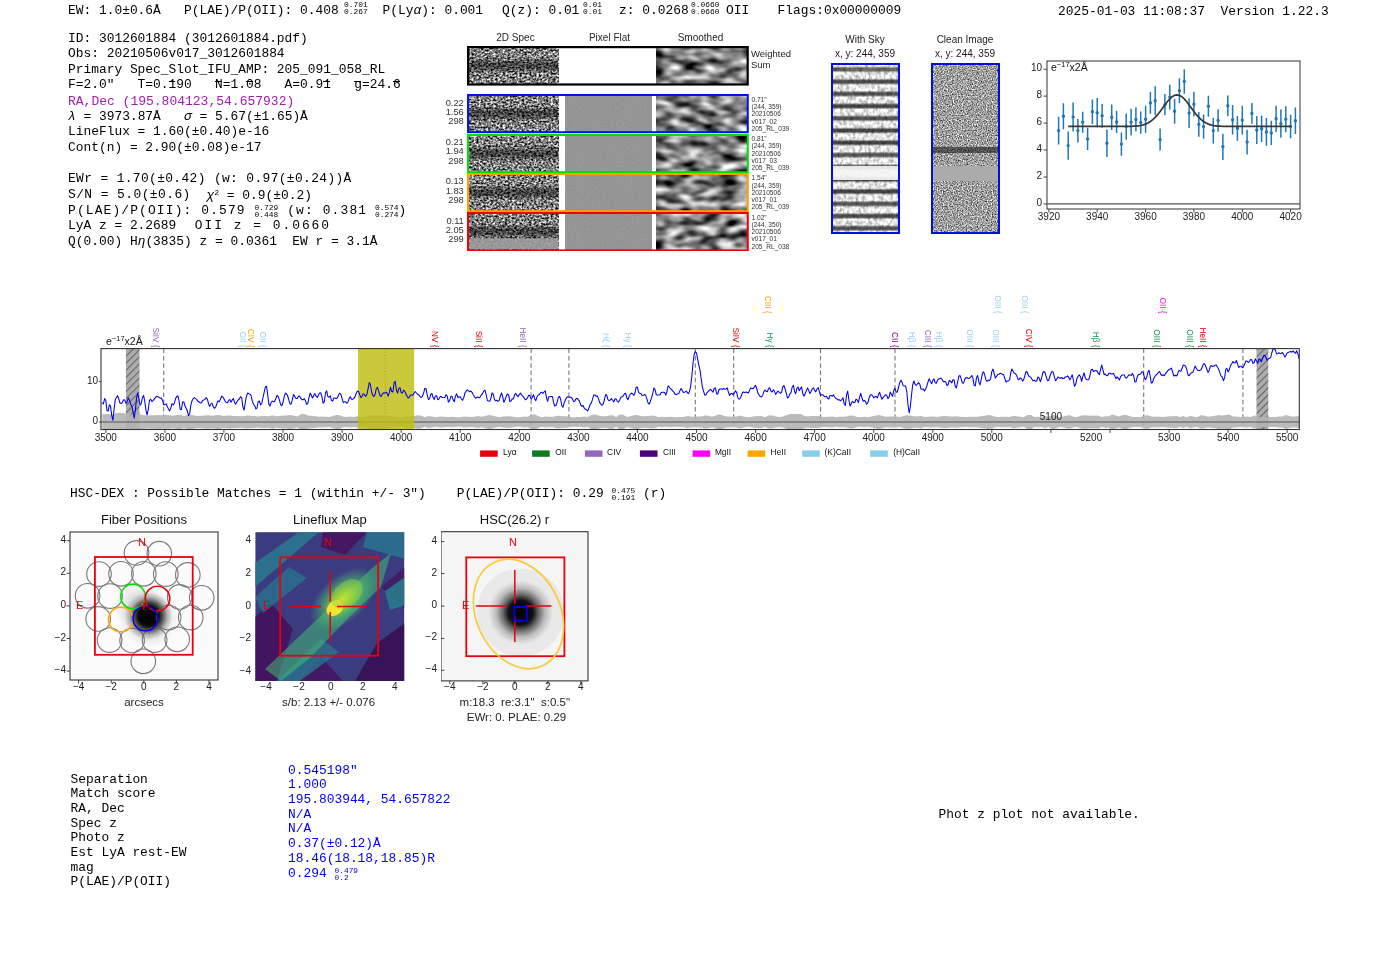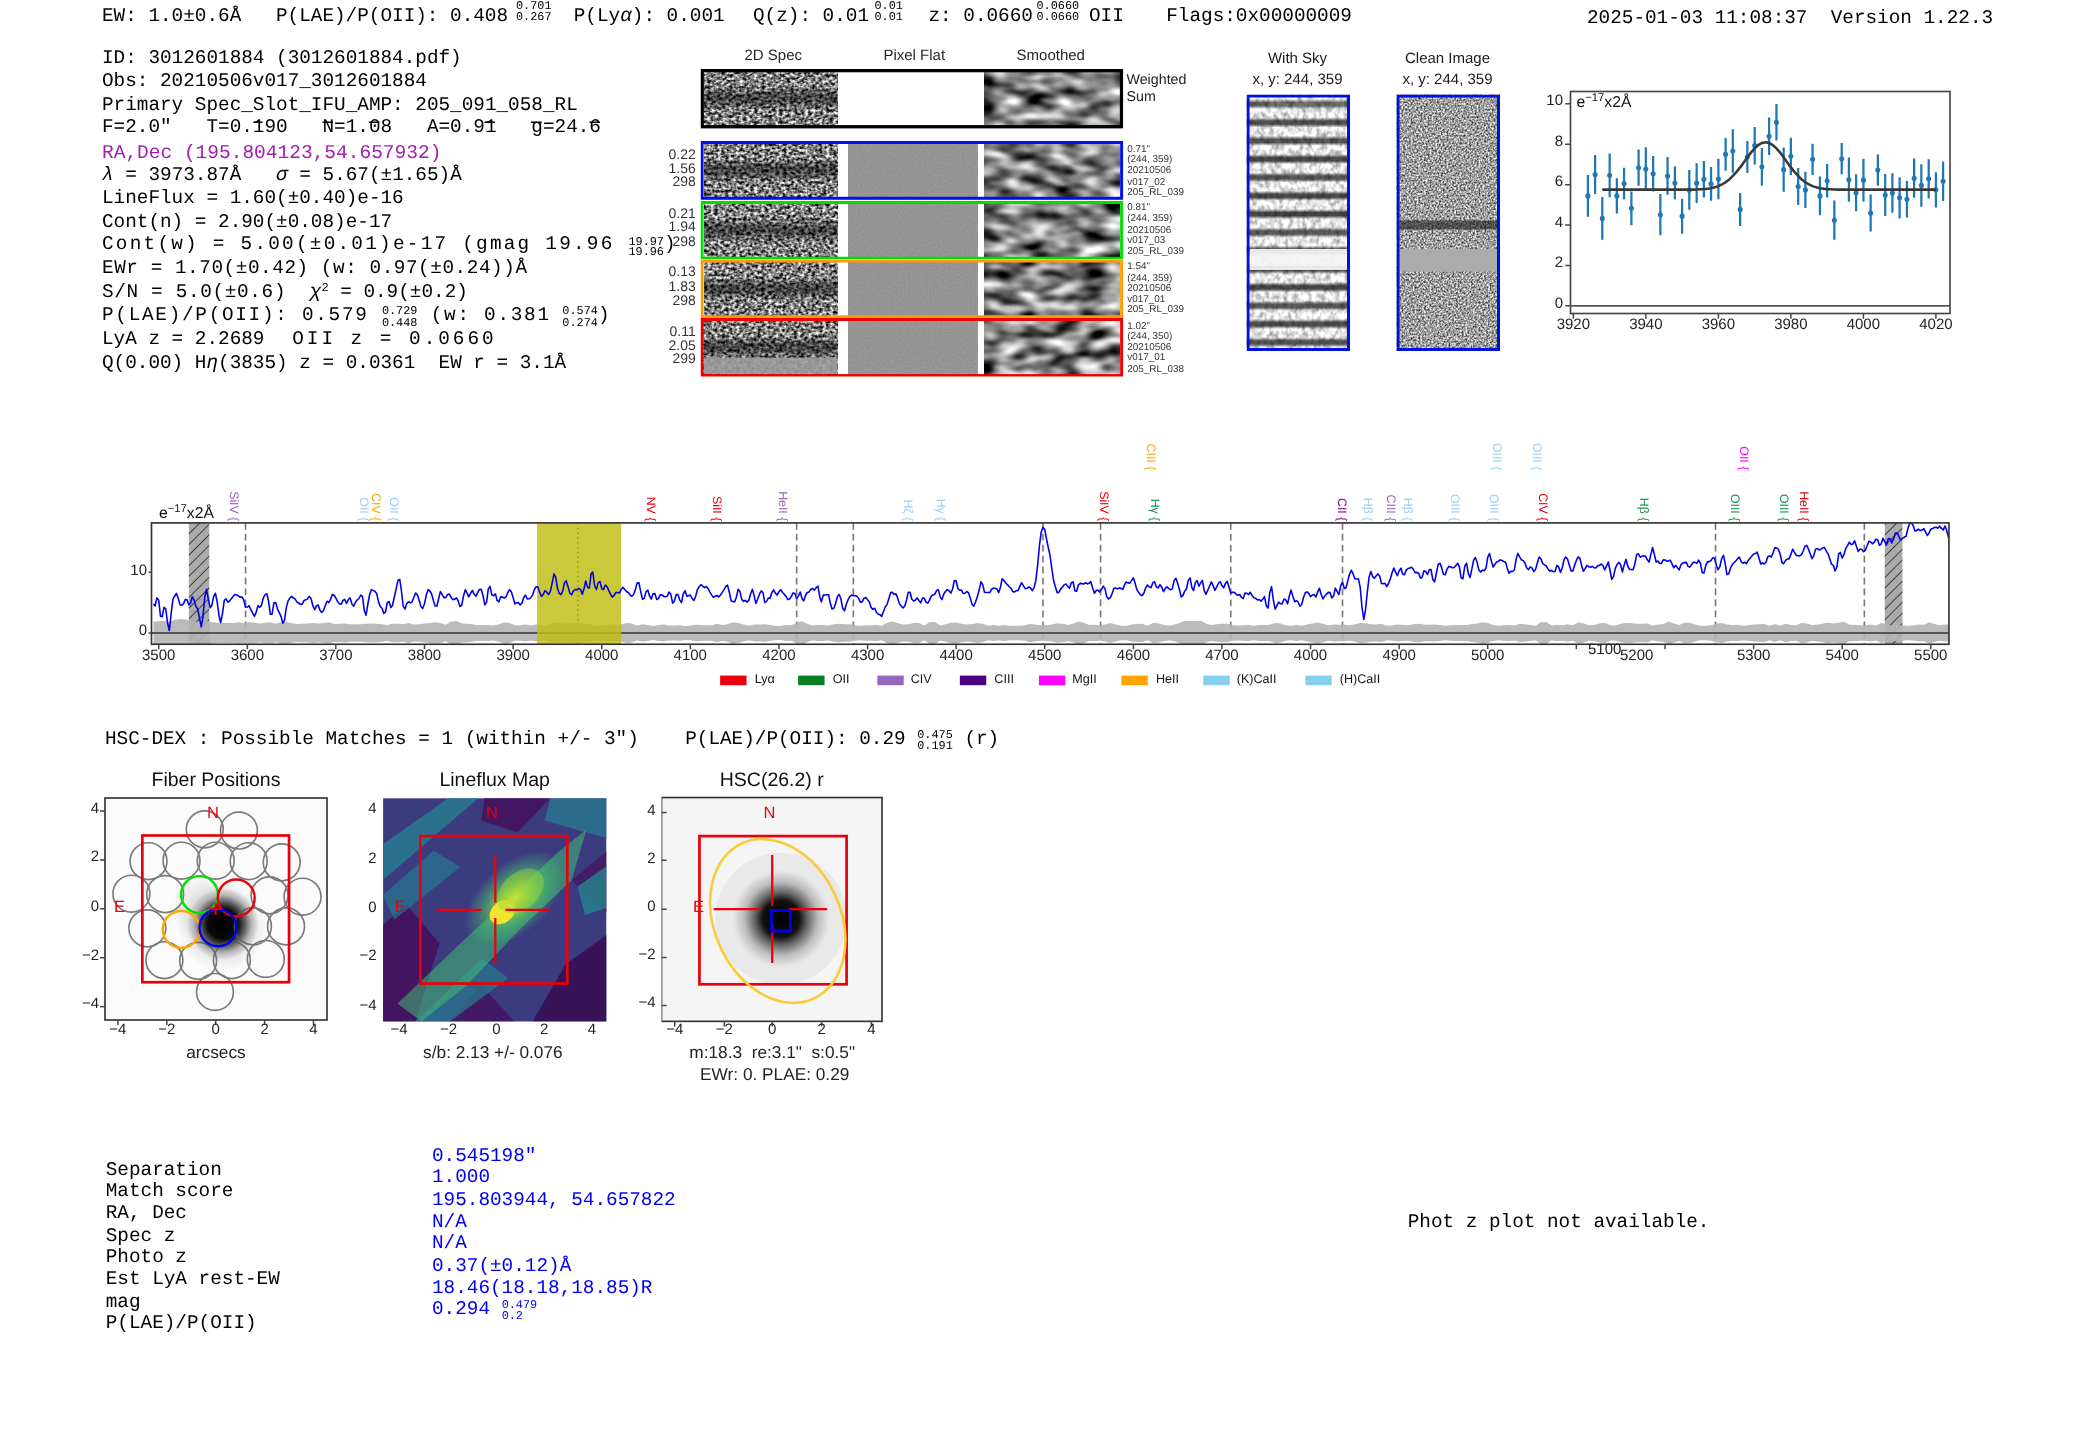--- a/index.html
+++ b/index.html
@@ -9,34 +9,33 @@
 .ov{position:absolute;height:1px;background:#000}
 svg{position:absolute;display:block}
 </style></head><body>
 <div id="pg">
 <div class="m" style="left:68px;top:5.2px;font-size:12.9px;color:#000;">EW: 1.0±0.6Å</div>
     <div class="m" style="left:184px;top:5.2px;font-size:12.9px;color:#000;">P(LAE)/P(OII): 0.408</div>
     <div class="m" style="left:344px;top:0.7000000000000002px;font-size:8px;color:#000;"><span class="stk">0.701<br>0.267</span></div>
     <div class="m" style="left:382.5px;top:5.2px;font-size:12.9px;color:#000;">P(Ly<i>α</i>): 0.001</div>
     <div class="m" style="left:502px;top:5.2px;font-size:12.9px;color:#000;">Q(z): 0.01</div>
     <div class="m" style="left:583px;top:0.7000000000000002px;font-size:8px;color:#000;text-decoration:underline;"><span class="stk">0.01<br>0.01</span></div>
-    <div class="m" style="left:619px;top:5.2px;font-size:12.9px;color:#000;">z: 0.0660</div>
+    <div class="m" style="left:619px;top:5.2px;font-size:12.9px;color:#000;">z: 0.0268</div>
     <div class="m" style="left:691px;top:0.7000000000000002px;font-size:8px;color:#000;"><span class="stk">0.0660<br>0.0660</span></div>
     <div class="m" style="left:726px;top:5.2px;font-size:12.9px;color:#000;">OII</div>
     <div class="m" style="left:777.5px;top:5.2px;font-size:12.9px;color:#000;">Flags:0x00000009</div>
     <div class="m" style="left:1058px;top:6.3px;font-size:12.9px;color:#000;">2025-01-03 11:08:37  Version 1.22.3</div>
     <div class="m" style="left:68px;top:32.5px;font-size:12.9px;color:#000;">ID: 3012601884 (3012601884.pdf)</div>
     <div class="m" style="left:68px;top:48.12px;font-size:12.9px;color:#000;">Obs: 20210506v017_3012601884</div>
     <div class="m" style="left:68px;top:63.739999999999995px;font-size:12.9px;color:#000;">Primary Spec_Slot_IFU_AMP: 205_091_058_RL</div>
     <div class="m" style="left:68px;top:79.36px;font-size:12.9px;color:#000;">F=2.0"   T=0.190   N=1.08   A=0.91   g=24.6</div>
     <div class="m" style="left:68px;top:94.97999999999999px;font-size:13px;color:#a21caf;">RA,Dec (195.804123,54.657932)</div>
     <div class="m" style="left:68px;top:110.6px;font-size:12.9px;color:#000;"><i>λ</i> = 3973.87Å   <i>σ</i> = 5.67(±1.65)Å</div>
     <div class="m" style="left:68px;top:126.22px;font-size:12.9px;color:#000;">LineFlux = 1.60(±0.40)e-16</div>
     <div class="m" style="left:68px;top:141.83999999999997px;font-size:12.9px;color:#000;">Cont(n) = 2.90(±0.08)e-17</div>
-    <div class="m" style="left:68px;top:157.45999999999998px;font-size:12.9px;color:#000;"><span style="letter-spacing:1.5px">Cont(w) = 5.00(±0.01)e-17 (gmag 19.96 </span><span class="stk">19.97<br>19.96</span>)</div>
     <div class="m" style="left:68px;top:173.07999999999998px;font-size:12.9px;color:#000;"><span style="letter-spacing:0.37px">EWr = 1.70(±0.42) (w: 0.97(±0.24))Å</span></div>
     <div class="m" style="left:68px;top:188.7px;font-size:12.9px;color:#000;"><span style="letter-spacing:0.45px">S/N = 5.0(±0.6)</span><span style="position:absolute;left:138.5px"><i>χ</i><span style="font-size:8px;vertical-align:4px">2</span> = 0.9(±0.2)</span></div>
     <div class="m" style="left:68px;top:204.32px;font-size:12.9px;color:#000;"><span style="letter-spacing:1.15px">P(LAE)/P(OII): 0.579 </span><span class="stk">0.729<br>0.448</span><span style="letter-spacing:1.15px"> (w: 0.381</span> <span class="stk">0.574<br>0.274</span>)</div>
     <div class="m" style="left:68px;top:219.94px;font-size:12.9px;color:#000;">LyA z = 2.2689<span style="position:absolute;left:126.8px;letter-spacing:2px">OII z = 0.0660</span></div>
     <div class="m" style="left:68px;top:235.56px;font-size:12.9px;color:#000;">Q(0.00) H<i>η</i>(3835) z = 0.0361  EW r = 3.1Å</div>
     <div class="ov" style="left:168.6px;top:80.9px;width:6.7px"></div>
     <div class="ov" style="left:215.1px;top:80.9px;width:6.7px"></div>
     <div class="ov" style="left:246.0px;top:80.9px;width:6.7px"></div>
     <div class="ov" style="left:323.4px;top:80.9px;width:6.7px"></div>
     <div class="ov" style="left:354.4px;top:80.9px;width:6.7px"></div>
@@ -403,21 +402,21 @@
     <div class="s" style="left:430.2px;top:433.3px;width:60px;text-align:center;font-size:10.0px;color:#222">4100</div>
     <div class="s" style="left:489.3px;top:433.3px;width:60px;text-align:center;font-size:10.0px;color:#222">4200</div>
     <div class="s" style="left:548.4px;top:433.3px;width:60px;text-align:center;font-size:10.0px;color:#222">4300</div>
     <div class="s" style="left:607.4px;top:433.3px;width:60px;text-align:center;font-size:10.0px;color:#222">4400</div>
     <div class="s" style="left:666.5px;top:433.3px;width:60px;text-align:center;font-size:10.0px;color:#222">4500</div>
     <div class="s" style="left:725.6px;top:433.3px;width:60px;text-align:center;font-size:10.0px;color:#222">4600</div>
     <div class="s" style="left:784.6px;top:433.3px;width:60px;text-align:center;font-size:10.0px;color:#222">4700</div>
     <div class="s" style="left:843.7px;top:433.3px;width:60px;text-align:center;font-size:10.0px;color:#222">4000</div>
     <div class="s" style="left:902.8px;top:433.3px;width:60px;text-align:center;font-size:10.0px;color:#222">4900</div>
     <div class="s" style="left:961.8px;top:433.3px;width:60px;text-align:center;font-size:10.0px;color:#222">5000</div>
-    <div class="s" style="left:1020.9px;top:429px;width:60px;text-align:right;font-size:10.0px;color:#222">5100</div>
+    <div class="s" style="left:1020.9px;top:412px;width:60px;text-align:center;font-size:10.0px;color:#222">5100</div>
     <div class="s" style="left:1080.0px;top:433.3px;width:60px;text-align:left;font-size:10.0px;color:#222">5200</div>
     <div class="s" style="left:1139.1px;top:433.3px;width:60px;text-align:center;font-size:10.0px;color:#222">5300</div>
     <div class="s" style="left:1198.1px;top:433.3px;width:60px;text-align:center;font-size:10.0px;color:#222">5400</div>
     <div class="s" style="left:1257.2px;top:433.3px;width:60px;text-align:center;font-size:10.0px;color:#222">5500</div>
     <div class="s" style="left:80px;top:375.7px;width:18px;text-align:right;font-size:10px;color:#222">10</div>
     <div class="s" style="left:80px;top:416.1px;width:18px;text-align:right;font-size:10px;color:#222">0</div>
     <div class="s" style="left:106px;top:334.5px;font-size:10.5px;color:#111">e<span style="font-size:7.5px;vertical-align:4px">−17</span>x2Å</div>
     <svg style="left:90px;top:266px" width="1220" height="84" viewBox="0 0 1220 84">
       <g font-family="Liberation Sans, sans-serif" font-size="8.2px">
         <text x="63.4" y="81.5" fill="#9467bd" text-anchor="end" transform="rotate(90 63.4 81.5)">SiIV {</text>

